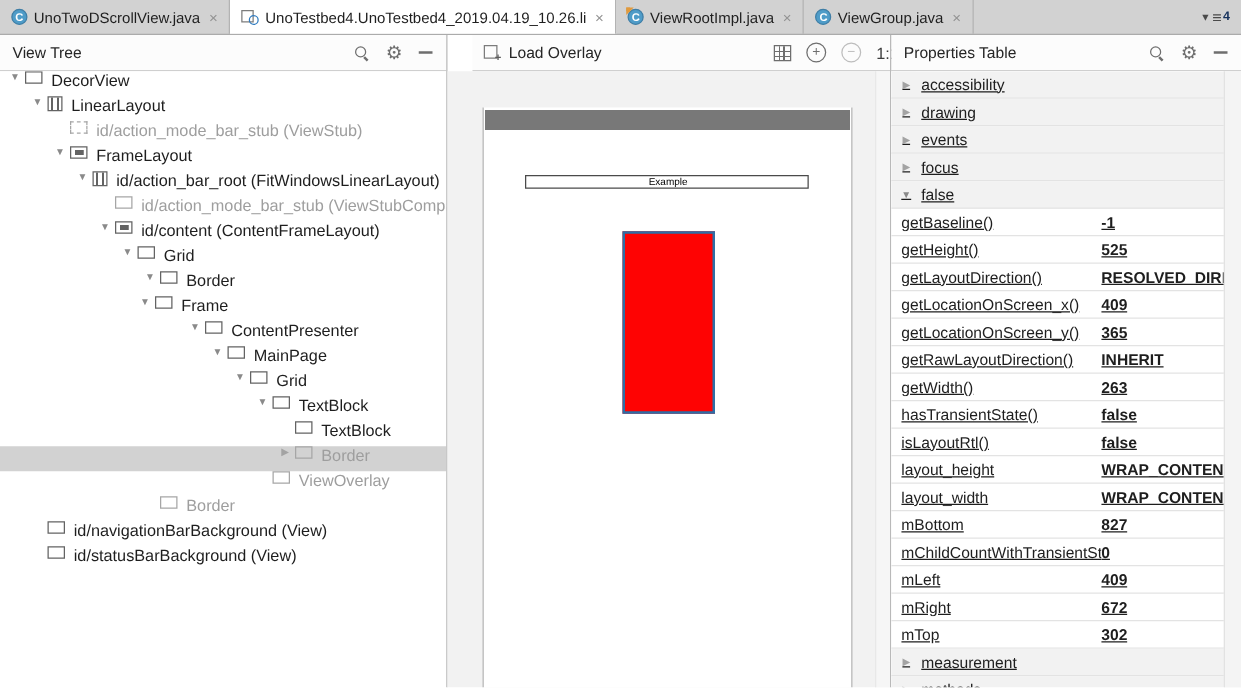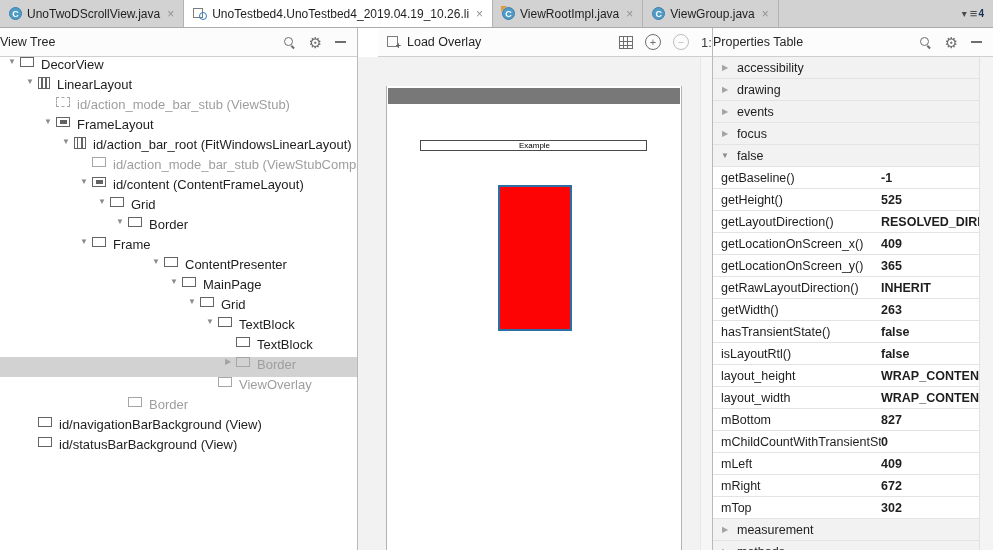--- a/index.html
+++ b/index.html
@@ -26,21 +26,21 @@
   .caret-down{font-size:10px;color:#4a4a4a;}
   .menu-lines{font-size:13px;color:#4a4a4a;margin-left:3px;}
   .menu-count{font-size:10px;font-weight:bold;color:#16325c;margin-left:1px;}
 
   
   .panel-header{position:absolute;top:28px;height:29px;box-sizing:border-box;background:#fcfcfc;
        border-bottom:1px solid #cfcfcf;display:flex;align-items:center;font-size:12.5px;color:#262626;}
   .ph-left{left:0;width:357px;}
   .ph-mid{left:378px;width:355px;}
   .ph-right{left:713px;width:280px;}
-  .ph-title{}
+  .ph-title{margin-left:10px;}
   .ph-mid .ph-title{margin-left:6px;}
   .hicons{margin-left:auto;display:flex;align-items:center;gap:13px;margin-right:11px;}
   .ico-search{width:13px;height:13px;position:relative;}
   .ico-search::before{content:"";position:absolute;left:1px;top:1px;width:7px;height:7px;
        border:1.5px solid #6e6e6e;border-radius:50%;}
   .ico-search::after{content:"";position:absolute;left:9px;top:9px;width:4px;height:1.6px;
        background:#6e6e6e;transform:rotate(45deg);transform-origin:0 0;}
   .ico-gear{color:#6e6e6e;font-size:15px;line-height:13px;}
   .ico-gear::before{content:"\2699";}
   .ico-min{width:11px;height:2px;background:#6e6e6e;}
@@ -76,21 +76,21 @@
   .mid-icons{margin-left:auto;display:flex;align-items:center;gap:12px;margin-right:14px;}
   .ico-table{width:12px;height:11px;border:1.3px solid #6e6e6e;box-sizing:content-box;
        background-image:linear-gradient(90deg,transparent 0 2.8px,#6e6e6e 2.8px 3.8px,transparent 3.8px 6.8px,#6e6e6e 6.8px 7.8px,transparent 7.8px),
                         linear-gradient(0deg,transparent 0 2.4px,#6e6e6e 2.4px 3.4px,transparent 3.4px 6.2px,#6e6e6e 6.2px 7.2px,transparent 7.2px);}
   .circle-ico{width:14px;height:14px;border:1.3px solid #6e6e6e;border-radius:50%;display:flex;
        align-items:center;justify-content:center;font-size:11px;line-height:1;color:#6e6e6e;box-sizing:content-box;}
   .circle-ico.disabled{border-color:#bdbdbd;color:#bdbdbd;}
   .zoom-label{font-size:13px;font-weight:normal;color:#3c3c3c;}
 
   
-  .props{position:absolute;left:713px;top:57px;width:280px;bottom:0;background:#fff;overflow:hidden;}
+  .props{position:absolute;left:713px;top:57px;width:280px;bottom:0;background:#fff;overflow:hidden;text-decoration:underline;}
   .prow{height:22px;box-sizing:border-box;border-bottom:1px solid #e3e3e3;display:flex;
        align-items:center;font-size:12.5px;}
   .prow.section{background:#f2f2f2;}
   .prow.section .arrow{width:14px;margin-left:5px;}
   .slabel{margin-left:5px;}
   .prow.prop{padding-left:8px;}
   .plabel{width:160px;flex:none;overflow:hidden;white-space:nowrap;}
   .pvalue{font-weight:bold;white-space:nowrap;overflow:hidden;}
   .scrolltrack{position:absolute;right:0;top:57px;bottom:0;width:13px;background:#f4f4f4;border-left:1px solid #e2e2e2;}
 </style>
@@ -193,21 +193,21 @@
     <div class="trow" style="padding-left:94px">
         <span class="arrow expanded"></span>
         <span class="ti"></span>
         <span>Grid</span>
       </div>
     <div class="trow" style="padding-left:112px">
         <span class="arrow expanded"></span>
         <span class="ti"></span>
         <span>Border</span>
       </div>
-    <div class="trow" style="padding-left:76px">
+    <div class="trow" style="padding-left:108px">
         <span class="arrow expanded"></span>
         <span class="ti"></span>
         <span>Frame</span>
       </div>
     <div class="trow" style="padding-left:148px">
         <span class="arrow expanded"></span>
         <span class="ti"></span>
         <span>ContentPresenter</span>
       </div>
     <div class="trow" style="padding-left:166px">

